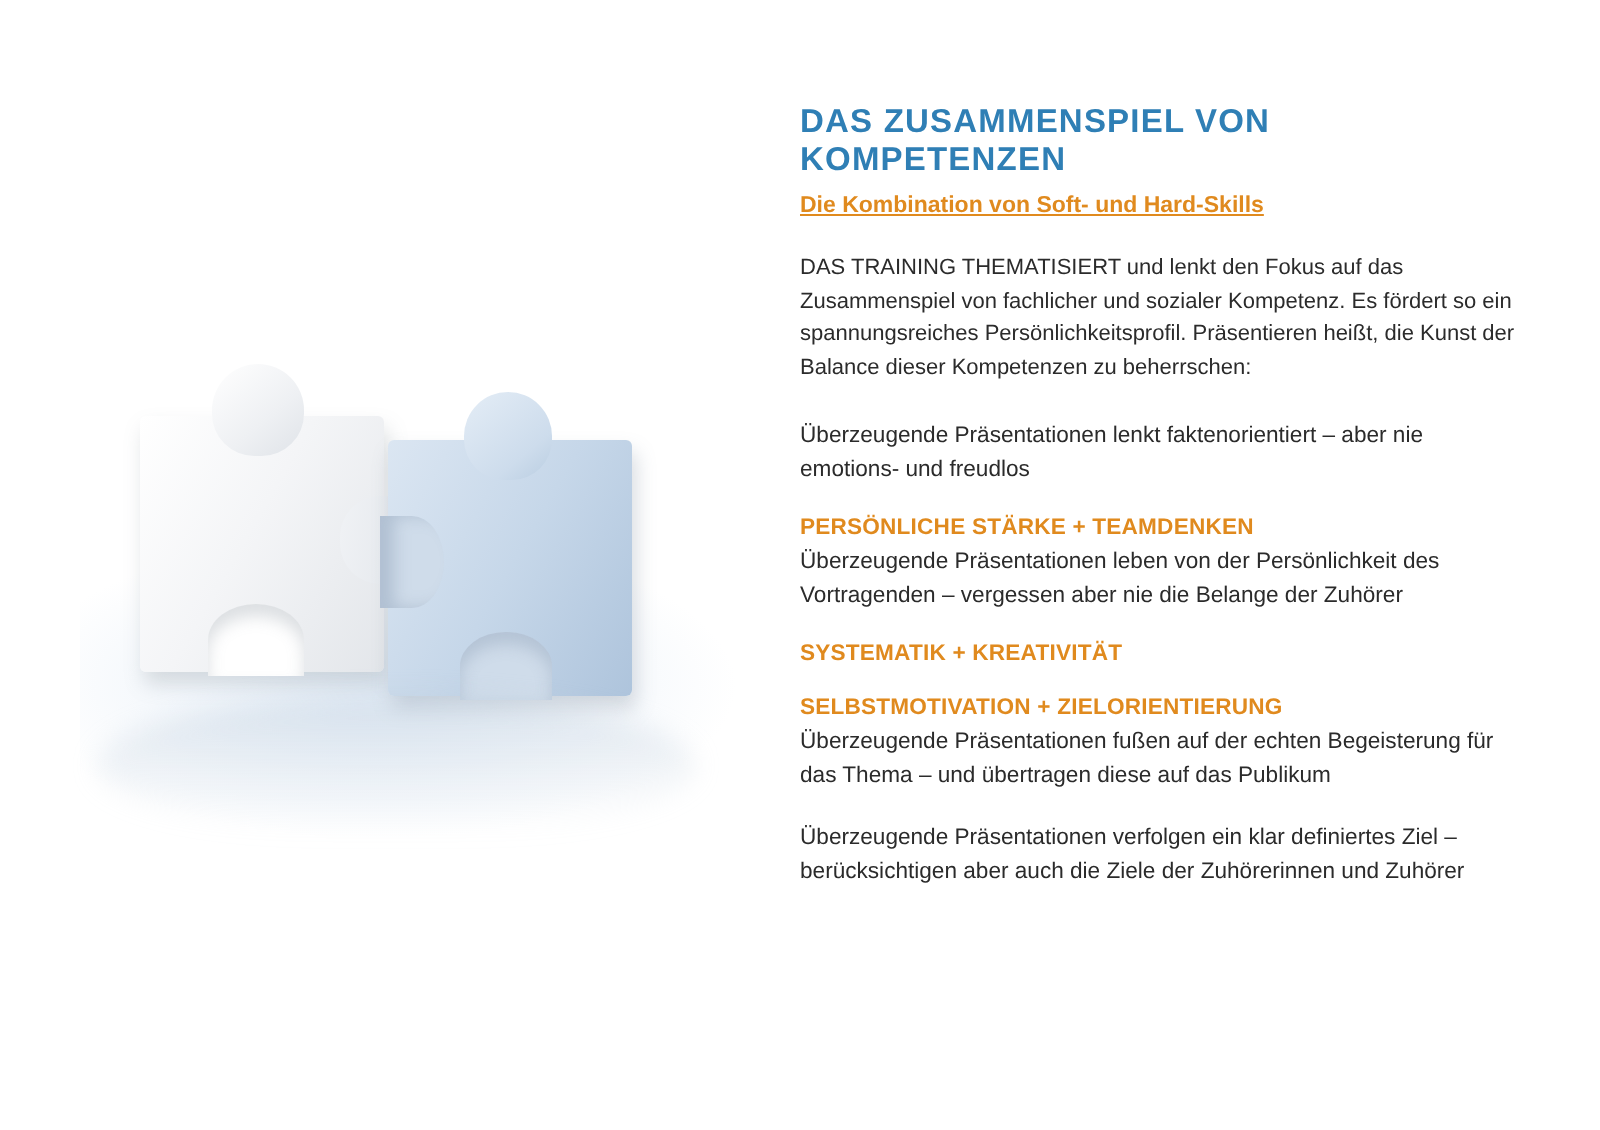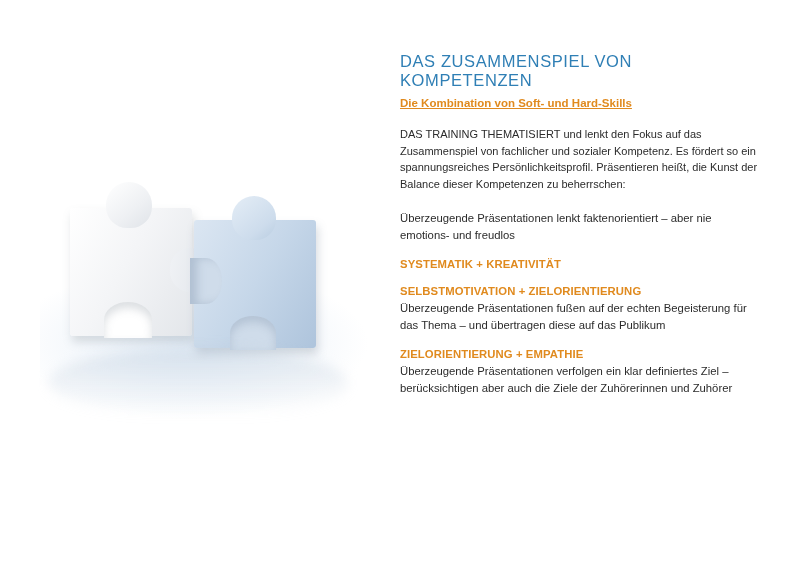--- a/index.html
+++ b/index.html
@@ -143,21 +143,21 @@
     position: absolute;
     left: 400px;
     top: 52px;
     width: 360px;
   }
   .title {
     color: #2f7fb5;
     font-size: 16.5px;
     letter-spacing: 0.6px;
     margin: 0 0 7px 0;
-    font-weight: 400;
+    font-weight: 700;
   }
   .subtitle {
     color: #e08a1e;
     font-size: 11.5px;
     font-weight: bold;
     margin: 0 0 17px 0;
     text-decoration: underline;
   }
   .intro {
     color: #2b2b2b;
@@ -206,29 +206,32 @@
 
   <div class="content">
     <h1 class="title">DAS ZUSAMMENSPIEL VON KOMPETENZEN</h1>
     <h2 class="subtitle">Die Kombination von Soft- und Hard-Skills</h2>
     <p class="intro">DAS TRAINING THEMATISIERT und lenkt den Fokus auf das Zusammenspiel von fachlicher und sozialer Kompetenz. Es fördert so ein spannungsreiches Persönlichkeitsprofil. Präsentieren heißt, die Kunst der Balance dieser Kompetenzen zu beherrschen:</p>
 
     <div class="block">
       <p class="block-body">Überzeugende Präsentationen lenkt faktenorientiert – aber nie emotions- und freudlos</p>
     </div>
 
+    <div class="block">
+      <p class="block-heading">PERSÖNLICHE STÄRKE + TEAMDENKEN</p>
+      <p class="block-body">Überzeugende Präsentationen leben von der Persönlichkeit des Vortragenden – vergessen aber nie die Belange der Zuhörer</p>
+    </div>
 
     <div class="block">
       <p class="block-heading">SYSTEMATIK + KREATIVITÄT</p>
     </div>
 
     <div class="block">
       <p class="block-heading">SELBSTMOTIVATION + ZIELORIENTIERUNG</p>
       <p class="block-body">Überzeugende Präsentationen fußen auf der echten Begeisterung für das Thema – und übertragen diese auf das Publikum</p>
     </div>
 
     <div class="block">
-      <p class="block-heading">ZIELORIENTIERUNG + EMPATHIE</p>
       <p class="block-body">Überzeugende Präsentationen verfolgen ein klar definiertes Ziel – berücksichtigen aber auch die Ziele der Zuhörerinnen und Zuhörer</p>
     </div>
   </div>
 
 </div>
 
 </body></html>

